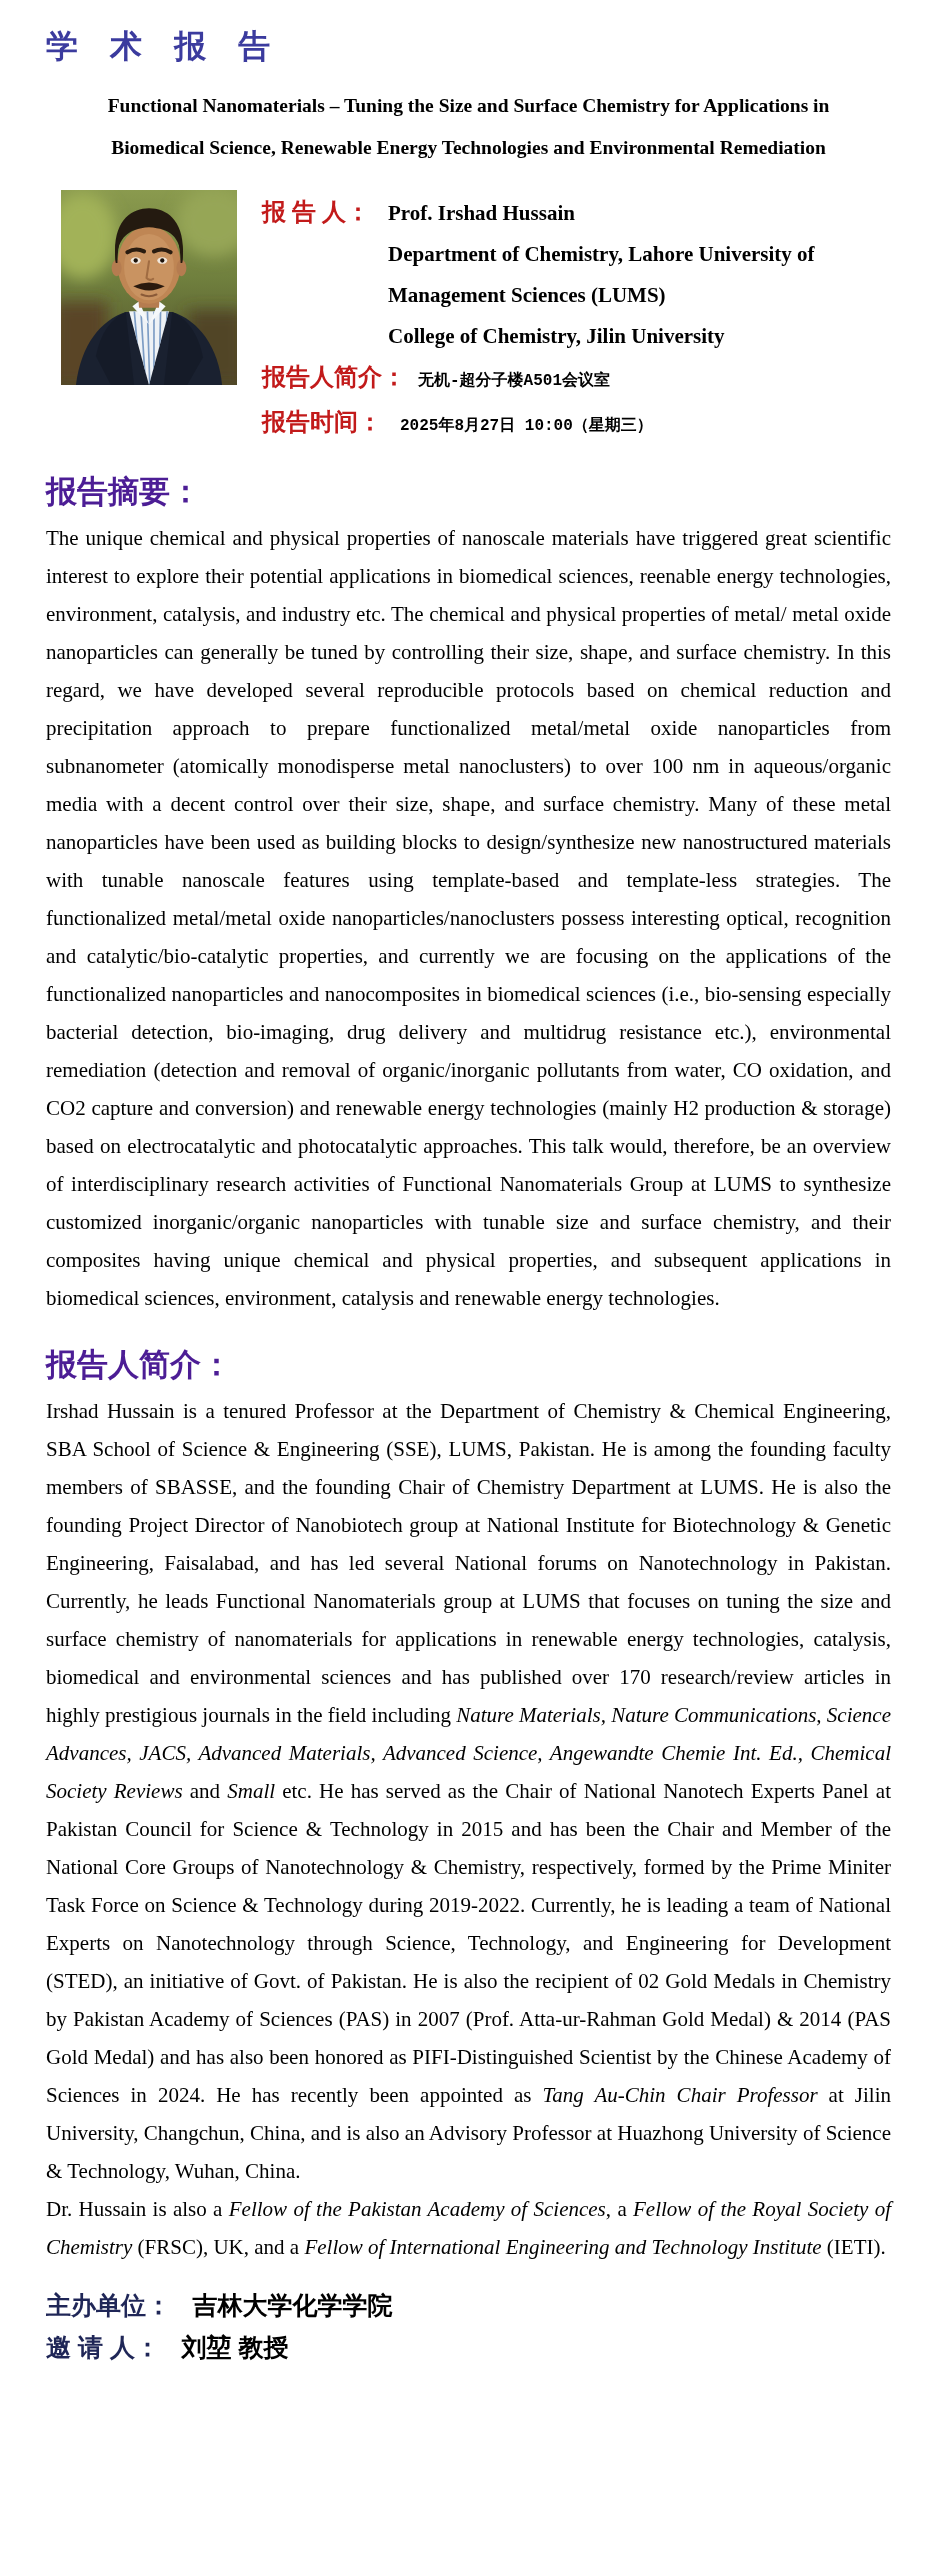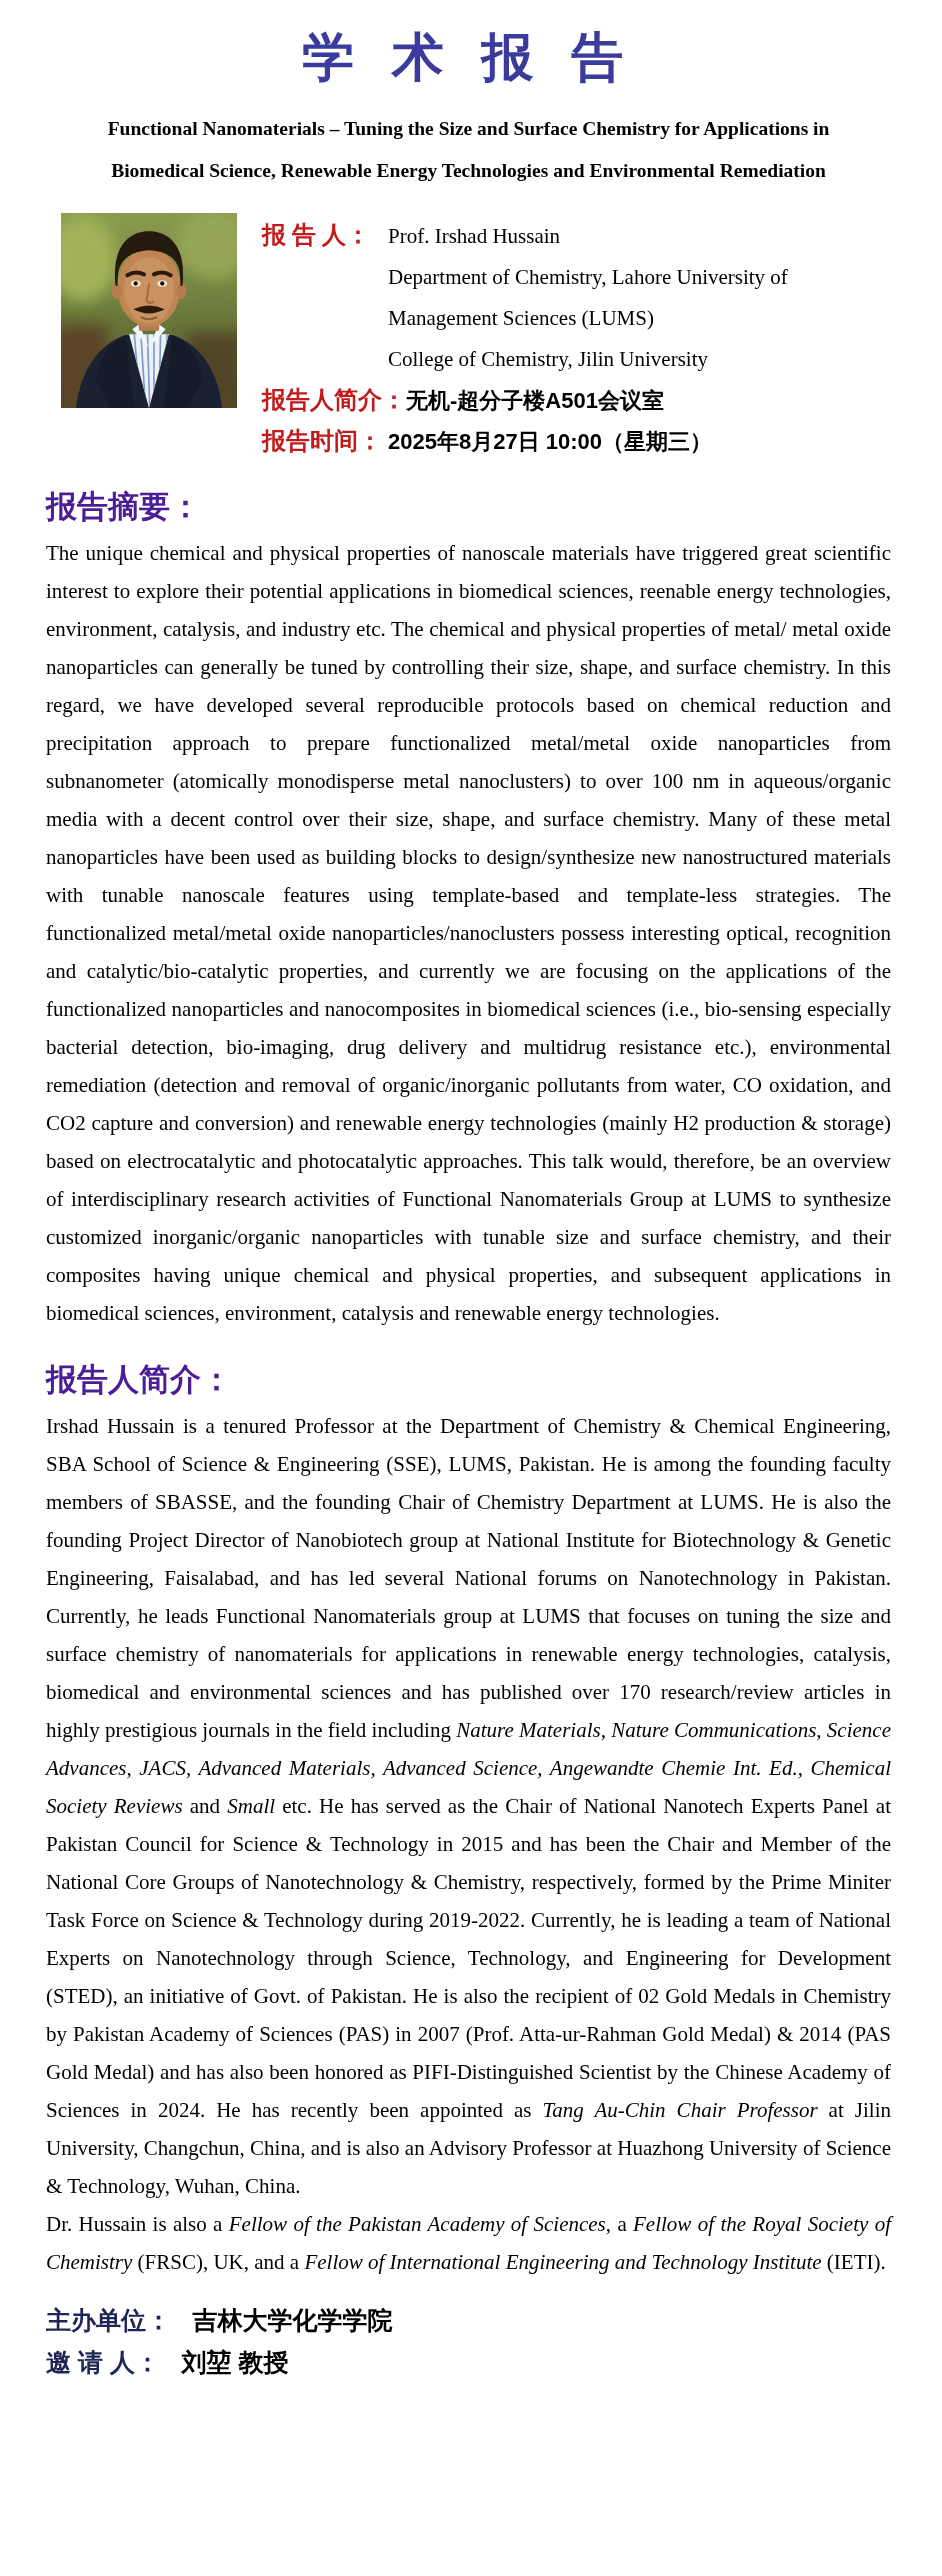--- a/index.html
+++ b/index.html
@@ -14,23 +14,23 @@
     margin:0 auto;
     background:#ffffff;
     overflow:hidden;
     box-sizing:border-box;
     padding:28px 52px 0 46px;
     font-family:"Liberation Serif", serif;
     color:#000;
   }
   .cn-title{
     margin:0;
-    text-align:center;
+    text-align:left;
     font-family:"Liberation Sans", sans-serif;
-    font-size:52px;
+    font-size:32px;
     font-weight:bold;
     letter-spacing:11.6px;
     color:var(--title-blue);
     line-height:1.15;
   }
   .en-title{
     margin:20px auto 0 auto;
     width:798px;
     text-align:center;
     font-family:"Liberation Serif", serif;
@@ -63,27 +63,28 @@
   }
   .label-red{
     flex:0 0 126px;
     font-size:24px;
     font-weight:bold;
     color:var(--label-red);
     white-space:nowrap;
   }
   .val-en{
     font-size:21px;
-    font-weight:normal;
+    font-weight:bold;
     font-family:"Liberation Serif", serif;
   }
   .val-cn{
-    font-size:22px;
-    font-weight:bold;
-    font-family:Liberation Sans, sans-serif;
+    font-size:16px;
+    font-weight:bold;
+    font-family:Liberation Mono, monospace;
+    margin-left:12px;
   }
   .indent{padding-left:126px;}
   .section-heading{
     margin:25px 0 0 0;
     font-family:"Liberation Sans", sans-serif;
     font-size:31px;
     font-weight:bold;
     line-height:1.3;
     color:#4c1d95;
   }

